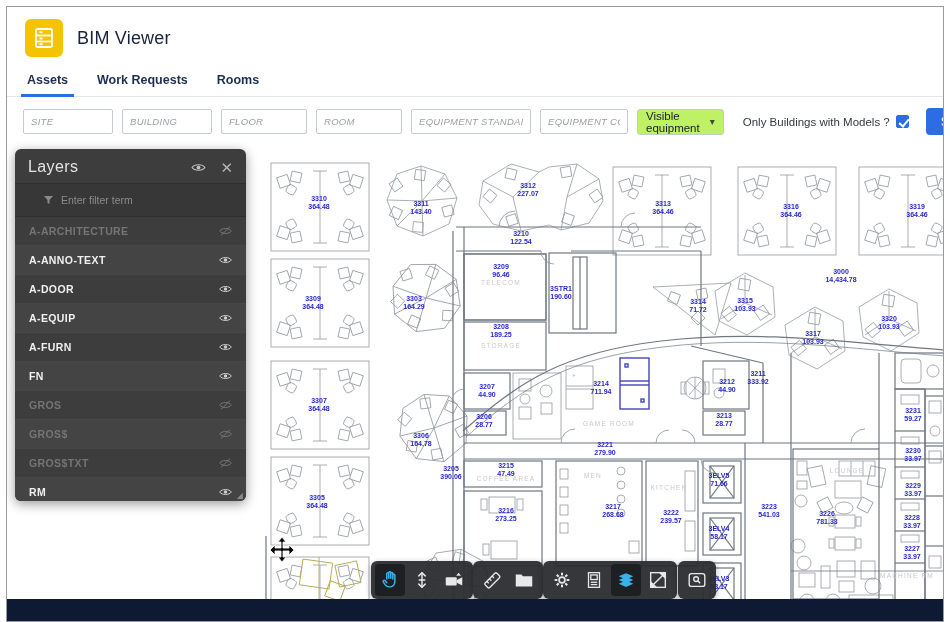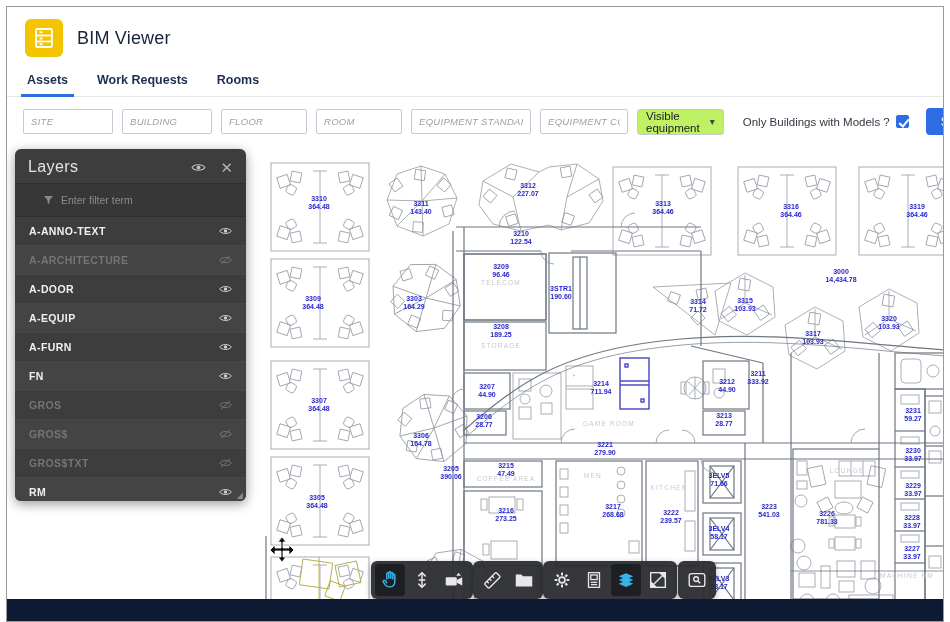--- a/index.html
+++ b/index.html
@@ -447,35 +447,35 @@
         </span>
         <span class="lp-close">✕</span>
       </div>
       <div class="lp-filter">
         <span><svg width="9" height="9" viewBox="0 0 9 9">
               <path d="M0 0h9L5.5 4v4l-2-1V4Z" fill="#8b8b8b"></path>
             </svg></span>
         <input placeholder="Enter filter term" style="">
       </div>
       <div class="layer-list" id="layer-list">
+          <div class="layer-row hidden">
+            <span class="lname">A-ARCHITECTURE</span>
+            <span class="leye">
+              <svg width="13" height="10" viewBox="0 0 13 10">
+                <path d="M.7 5C2.6 1.7 10.4 1.7 12.3 5 10.4 8.3 2.6 8.3.7 5Z" fill="none" stroke="currentColor"></path>
+                <line x1="2" y1="9.3" x2="11" y2="0.7" stroke="currentColor"></line>
+              </svg>
+            </span>
+          </div>
           <div class="layer-row">
             <span class="lname">A-ANNO-TEXT</span>
             <span class="leye">
               <svg width="13" height="10" viewBox="0 0 13 10">
                 <path d="M.7 5C2.6 1.7 10.4 1.7 12.3 5 10.4 8.3 2.6 8.3.7 5Z" fill="none" stroke="currentColor"></path>
                 <circle cx="6.5" cy="5" r="1.7" fill="currentColor"></circle>
-              </svg>
-            </span>
-          </div>
-          <div class="layer-row hidden">
-            <span class="lname">A-ARCHITECTURE</span>
-            <span class="leye">
-              <svg width="13" height="10" viewBox="0 0 13 10">
-                <path d="M.7 5C2.6 1.7 10.4 1.7 12.3 5 10.4 8.3 2.6 8.3.7 5Z" fill="none" stroke="currentColor"></path>
-                <line x1="2" y1="9.3" x2="11" y2="0.7" stroke="currentColor"></line>
               </svg>
             </span>
           </div>
           <div class="layer-row">
             <span class="lname">A-DOOR</span>
             <span class="leye">
               <svg width="13" height="10" viewBox="0 0 13 10">
                 <path d="M.7 5C2.6 1.7 10.4 1.7 12.3 5 10.4 8.3 2.6 8.3.7 5Z" fill="none" stroke="currentColor"></path>
                 <circle cx="6.5" cy="5" r="1.7" fill="currentColor"></circle>
               </svg>

